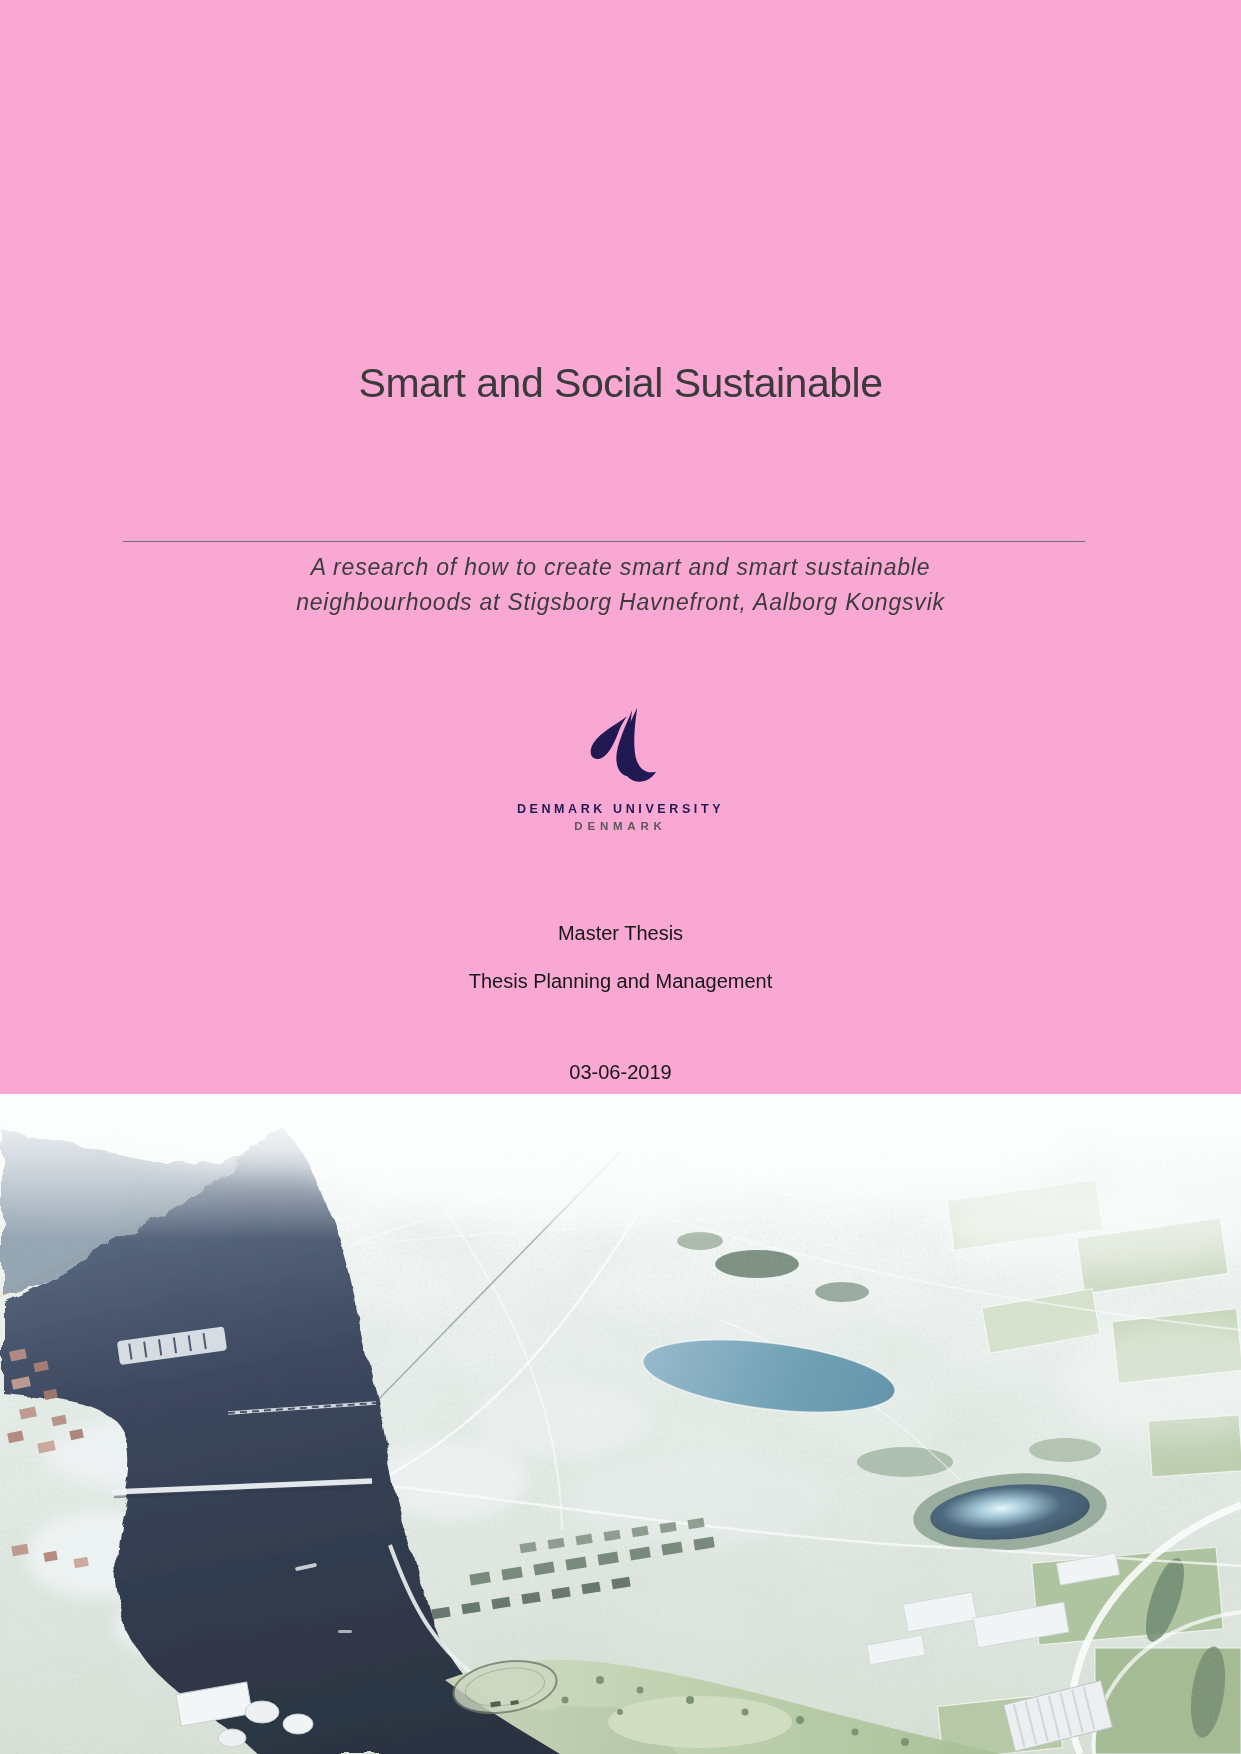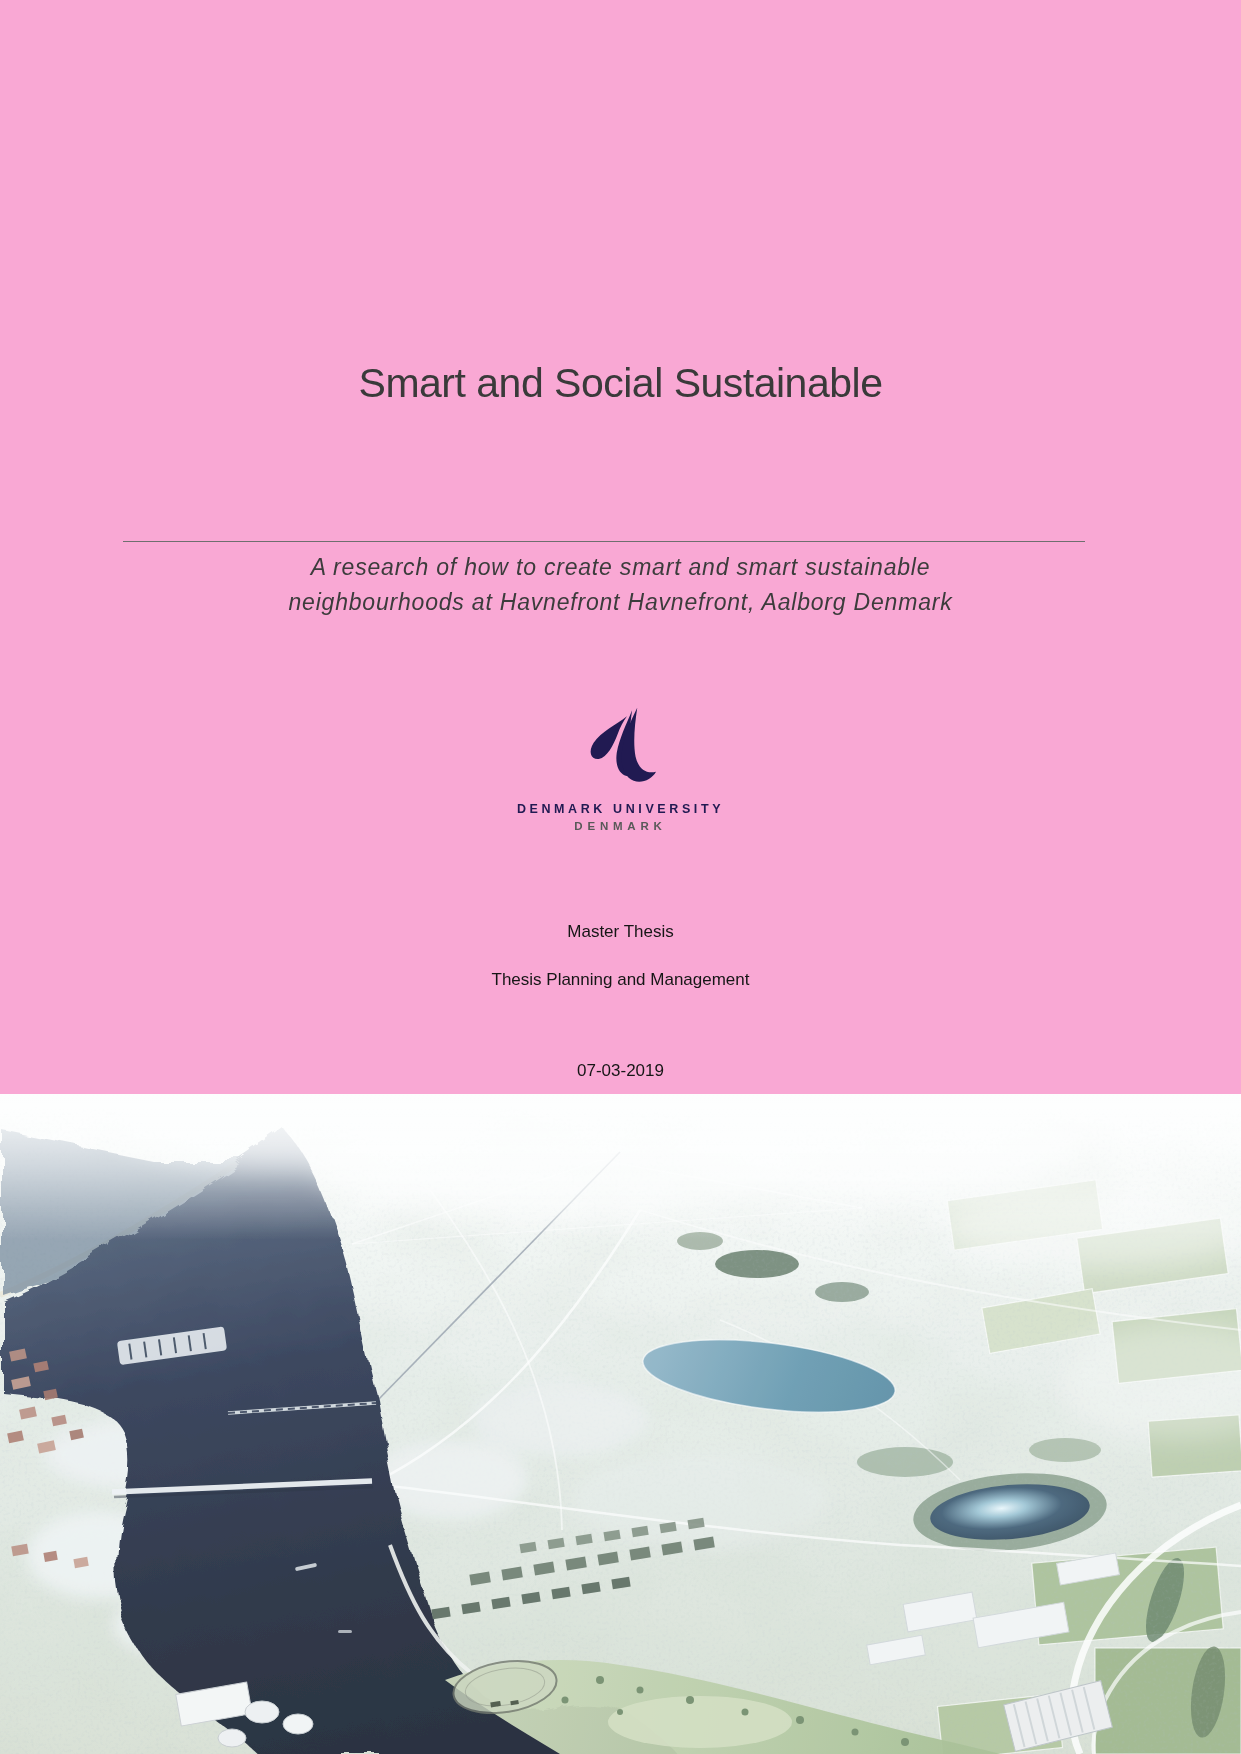--- a/index.html
+++ b/index.html
@@ -44,58 +44,58 @@
   .uni-country{
     margin-top:4px;
     font-size:11.5px;
     letter-spacing:4.8px;
     color:#595959;
     font-weight:bold;
   }
   .detail{
     position:absolute;left:0;right:0;
     text-align:center;
-    font-size:17px;color:#161616;
+    font-size:20px;color:#161616;
   }
   .d0{top:922px}.d1{top:970px}.d2{top:1016px}.d3{top:1061px}
   .cover{
     position:absolute;left:0;top:1094px;width:1241px;height:660px;
   }
 </style>
 </head>
 <body>
 
 <div class="page">
 
   <div class="title">
     <div>Smart and Social Sustainable</div>
   </div>
 
   <div class="title-rule"></div>
 
   <div class="subtitle">
     <div>A research of how to create smart and smart sustainable</div>
-    <div>neighbourhoods at Havnefront Havnefront, Aalborg Denmark</div>
+    <div>neighbourhoods at Stigsborg Havnefront, Aalborg Kongsvik</div>
   </div>
 
   <div class="logo">
     <svg width="86" height="82" viewBox="0 0 100 96" aria-hidden="true">
       <g fill="#211A52">
         <path d="M57,12 C44,22 27,30 18,43 C11,54 15,63 24,62 C34,60 41,46 46,33 C49,25 53,17 57,12 Z"></path>
         <path d="M63,5 C56,22 48,38 45,55 C43,70 48,80 57,82 C64,83 67,75 64,66 C59,50 60,24 63,5 Z"></path>
         <path d="M69,2 C66,22 64,43 67,59 C70,73 79,80 91,77 C85,88 69,93 59,84 C50,76 49,60 53,43 C57,27 64,12 69,2 Z"></path>
       </g>
     </svg>
     <div class="uni-name">DENMARK UNIVERSITY</div>
     <div class="uni-country">DENMARK</div>
   </div>
 
   <div class="detail d0">Master Thesis</div>
   <div class="detail d1">Thesis Planning and Management</div>
-  <div class="detail d3">07-03-2019</div>
+  <div class="detail d3">03-06-2019</div>
 
   <svg class="cover" viewBox="0 1094 1241 660" role="img">
     <defs>
       <linearGradient id="landGrad" x1="0" y1="1094" x2="0" y2="1754" gradientUnits="userSpaceOnUse">
         <stop offset="0" stop-color="#ffffff"></stop>
         <stop offset="0.18" stop-color="#f5f8f6"></stop>
         <stop offset="0.42" stop-color="#e8eeea"></stop>
         <stop offset="0.72" stop-color="#dee6de"></stop>
         <stop offset="1" stop-color="#d7dfd3"></stop>
       </linearGradient>

